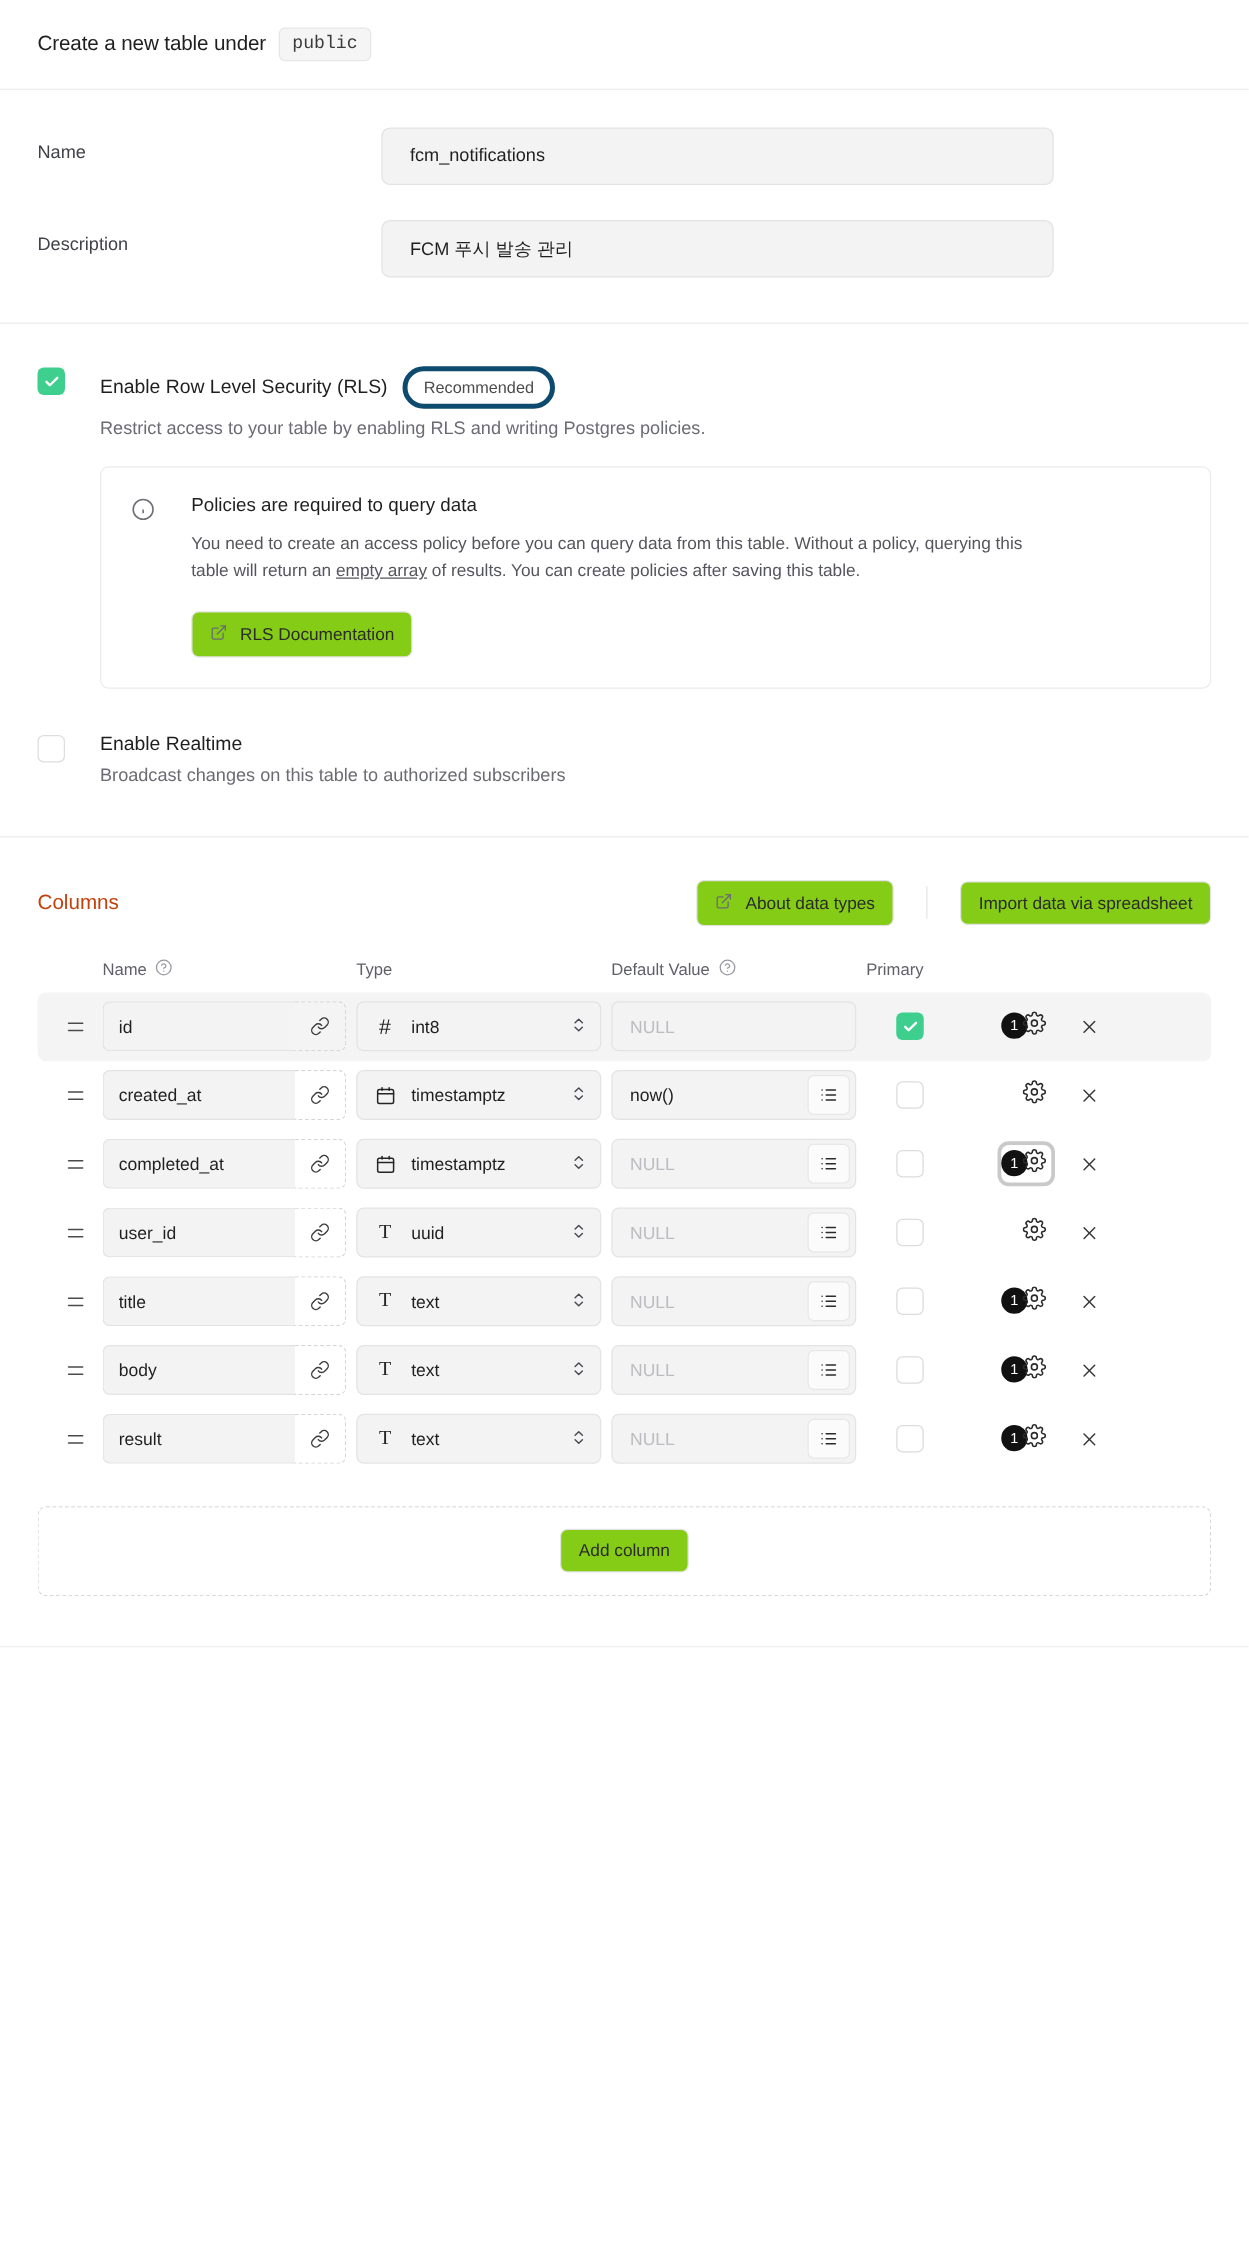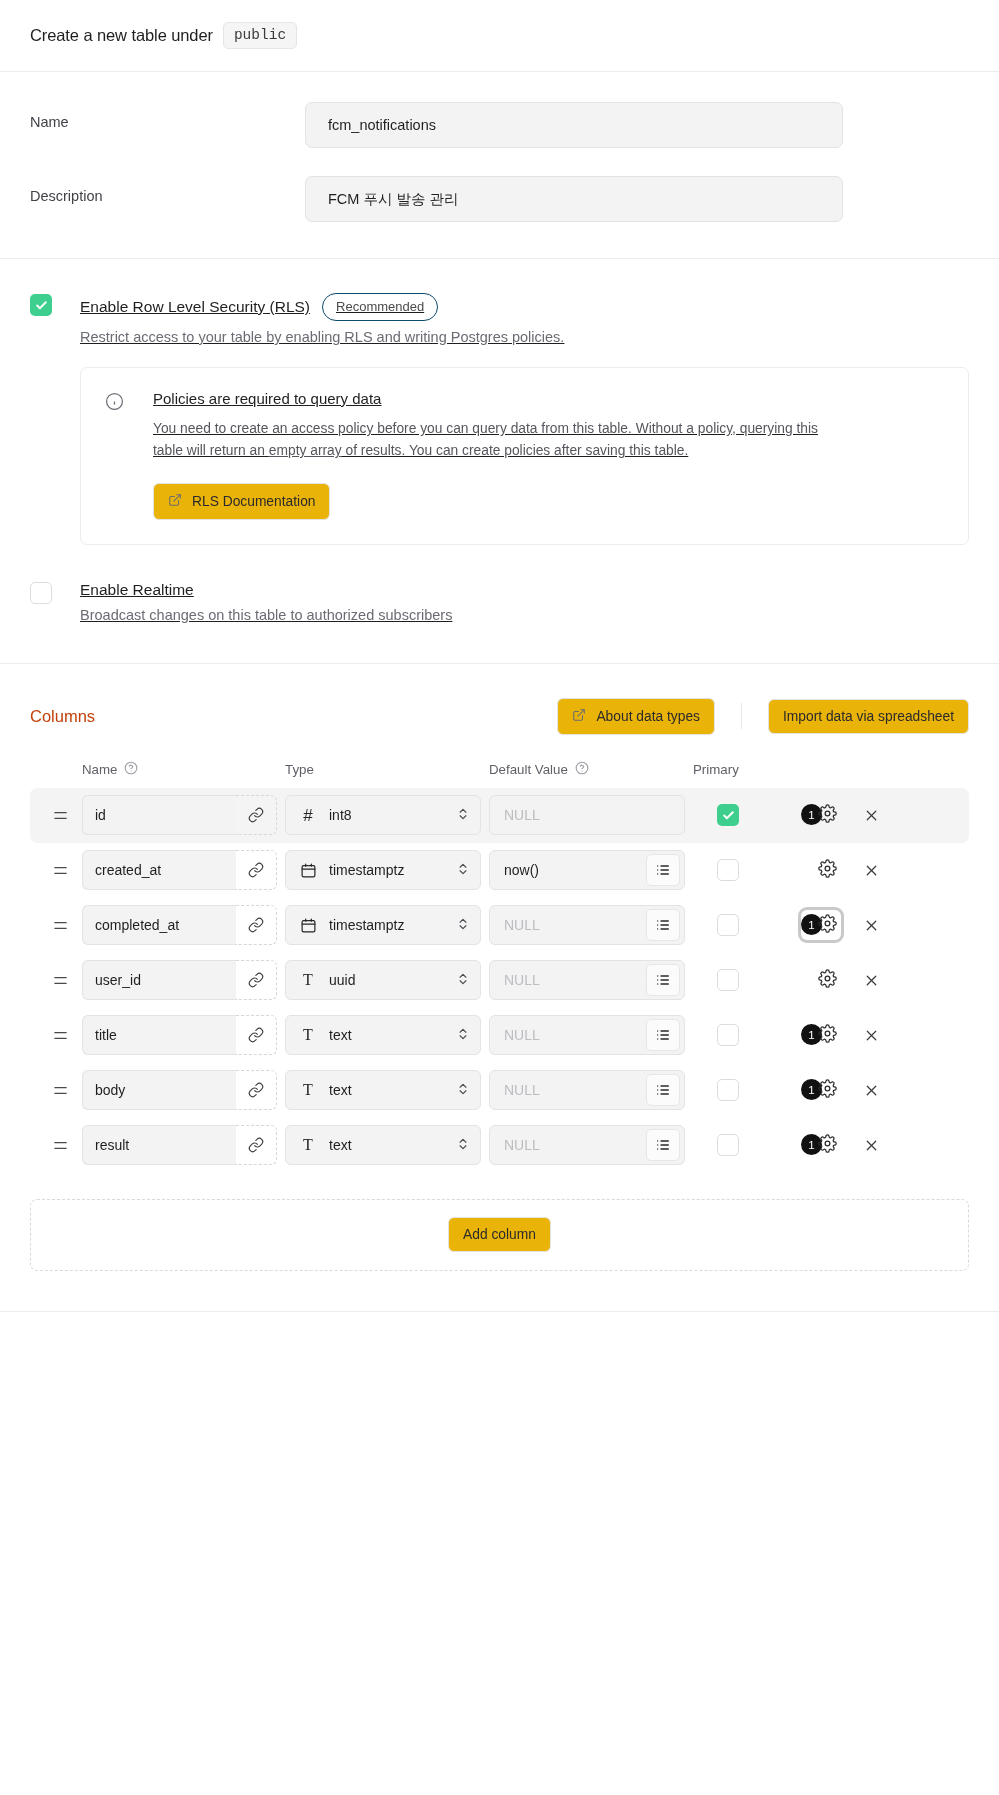--- a/index.html
+++ b/index.html
@@ -61,39 +61,39 @@
     border-radius: 7px;
     display: flex;
     align-items: center;
     padding: 0 22px;
     font-size: 14.5px;
     color: #1f1f1f;
     max-width: 538px;
   }
 
   
-  .rls-sec { padding: 34px 30px 40px; border-bottom: 1px solid #ececec; text-decoration: underline; }
+  .rls-sec { padding: 34px 30px 40px; border-bottom: 1px solid #ececec; }
   .chk-row { display: flex; align-items: flex-start; }
   .chk {
     width: 22px; height: 22px;
     border-radius: 5px;
     flex: 0 0 22px;
     margin-top: 1px;
     display: flex; align-items: center; justify-content: center;
   }
   .chk.on { background: #3ecf8e; }
   .chk.off { background: #ffffff; border: 1px solid #dddddd; }
   .chk.on svg { display: block; }
   .chk-body { margin-left: 28px; flex: 1; }
   .chk-title-line { display: flex; align-items: center; gap: 12px; }
   .chk-title { font-size: 15.5px; color: #1f1f1f; }
   .pill {
     font-size: 13px;
     color: #4b4b4b;
-    border: 1px solid #0c4a6e;
+    border: 4px solid #0c4a6e;
     border-radius: 999px;
     padding: 5px 13px 6px;
     background: #fff;
   }
   .chk-sub {
     font-size: 14.5px;
     color: #6b6b74;
     margin-top: 8px;
   }
 
@@ -113,21 +113,21 @@
     color: #55555d;
     line-height: 1.62;
     max-width: 690px;
   }
   .notice-p u { text-decoration: underline; }
   .btn {
     display: inline-flex;
     align-items: center;
     gap: 10px;
     border: 1px solid #e3e3e3;
-    background: #eab308;
+    background: #84cc16;
     border-radius: 6px;
     font-size: 13.8px;
     color: #2b2b2b;
     padding: 9px 14px;
     font-family: inherit;
     cursor: default;
   }
   .notice-btn { margin-top: 20px; }
 
   .realtime-row { margin-top: 36px; }

